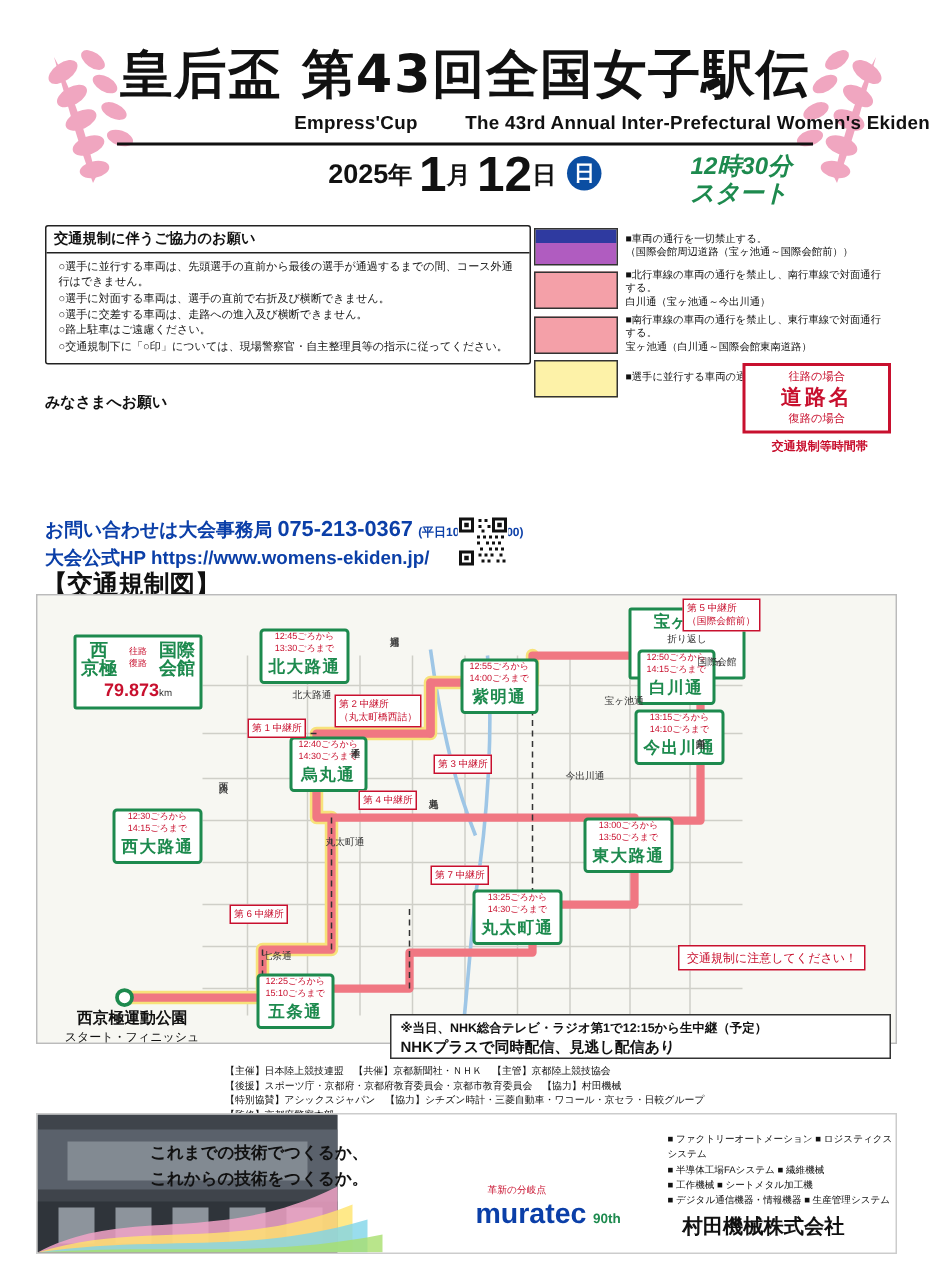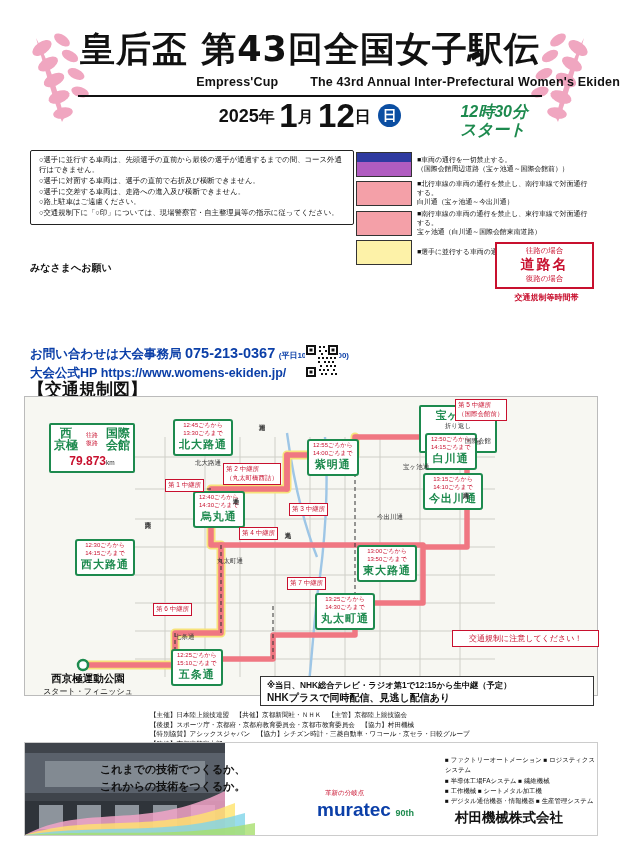--- a/index.html
+++ b/index.html
@@ -135,21 +135,21 @@
   .plain-label.v{writing-mode:vertical-rl;}
 
   .start-finish{
     position:absolute;left:28px;top:672px;width:120px;text-align:center;
   }
   .start-finish .sf1{font-size:10.5px;font-weight:bold;}
   .start-finish .sf2{font-size:8px;}
 
   .notice-red{
     position:absolute;left:452px;top:630px;border:1px solid #c8102e;background:#fff;
-    color:#c8102e;font-size:8px;padding:2px 16px;
+    color:#c8102e;font-size:8px;padding:2px 5px;
   }
 
   
   .tv-box{
     position:absolute;left:260px;top:676px;width:334px;height:30px;
     border:1px solid #333;background:#fff;padding:3px 6px;box-sizing:border-box;
   }
   .tv-box .t1{font-size:8.3px;font-weight:bold;}
   .tv-box .t2{font-size:10px;font-weight:bold;}
   .credits{
@@ -225,20 +225,21 @@
       <span class="sun-badge">日</span>
     </div>
 
     <div class="start-time">
       <div>12時30分</div>
       <div>スタート</div>
     </div>
   </div>
 
   <div class="notice-box">
+    <div class="notice-head">交通規制に伴うご協力のお願い</div>
     <ul class="notice-list">
       <li>○選手に並行する車両は、先頭選手の直前から最後の選手が通過するまでの間、コース外通行はできません。</li>
       <li>○選手に対面する車両は、選手の直前で右折及び横断できません。</li>
       <li>○選手に交差する車両は、走路への進入及び横断できません。</li>
       <li>○路上駐車はご遠慮ください。</li>
       <li>○交通規制下に「○印」については、現場警察官・自主整理員等の指示に従ってください。</li>
     </ul>
   </div>
 
   <div class="please-head">みなさまへお願い</div>
@@ -430,21 +431,21 @@
 14:15ごろまで</div>
       <div class="rn">白川通</div>
     </div>
 
     <div class="road-label" style="left:398px;top:76px;">
       <div class="rt" style="white-space:pre-line">13:15ごろから
 14:10ごろまで</div>
       <div class="rn">今出川通</div>
     </div>
 
-    <div class="road-label" style="left:332px;top:148px;">
+    <div class="road-label" style="left:364px;top:148px;">
       <div class="rt" style="white-space:pre-line">13:00ごろから
 13:50ごろまで</div>
       <div class="rn">東大路通</div>
     </div>
 
     <div class="road-label" style="left:290px;top:196px;">
       <div class="rt" style="white-space:pre-line">13:25ごろから
 14:30ごろまで</div>
       <div class="rn">丸太町通</div>
     </div>

